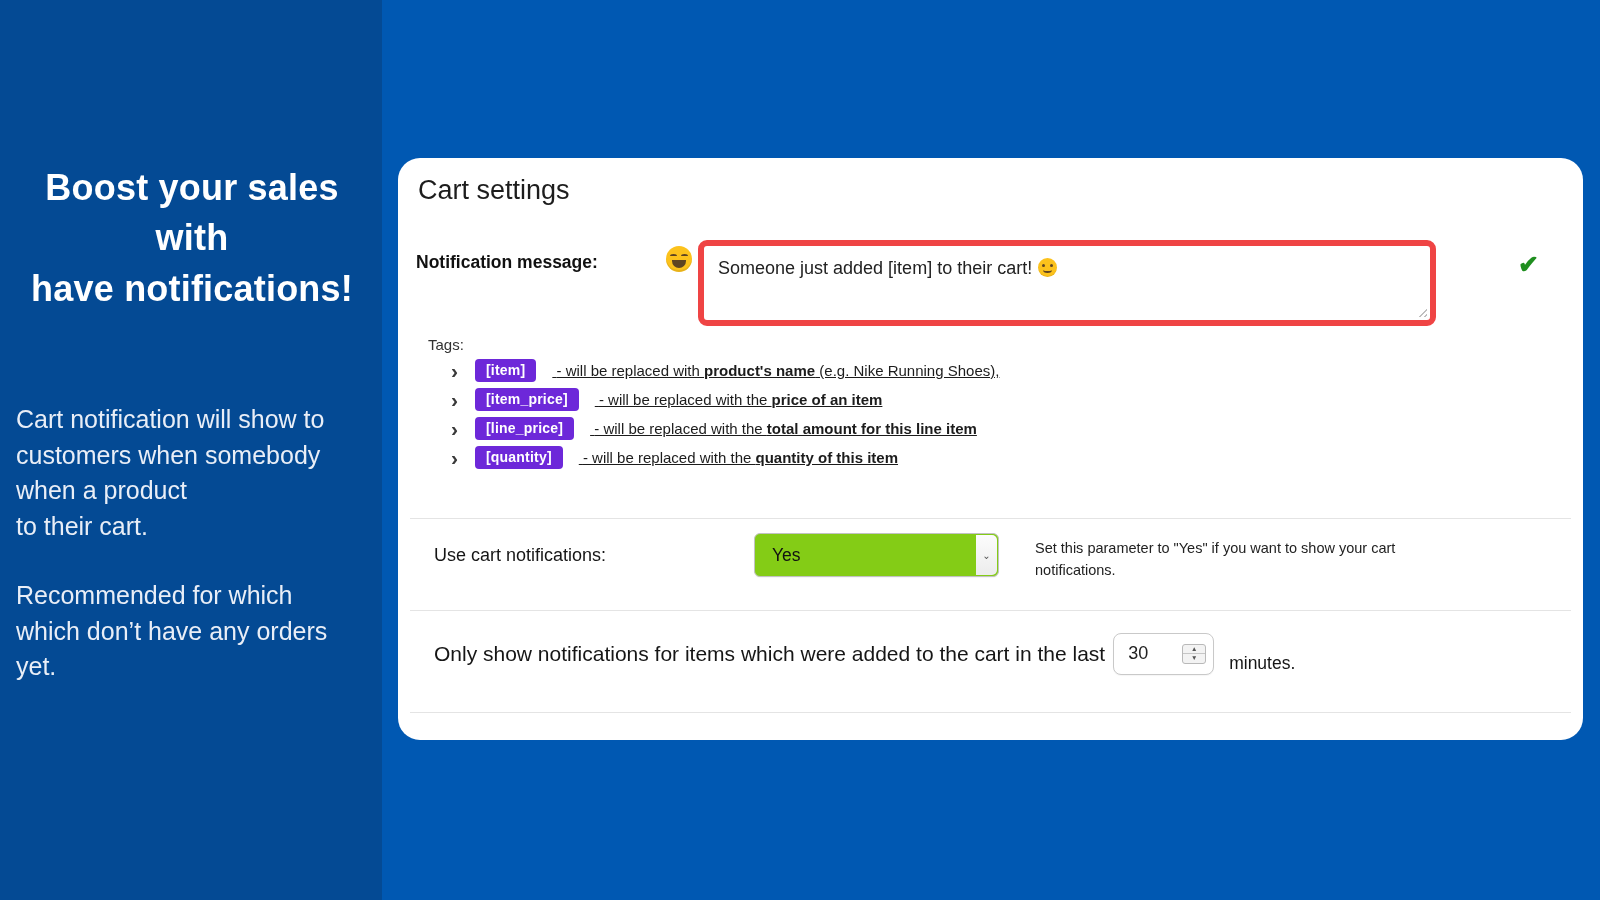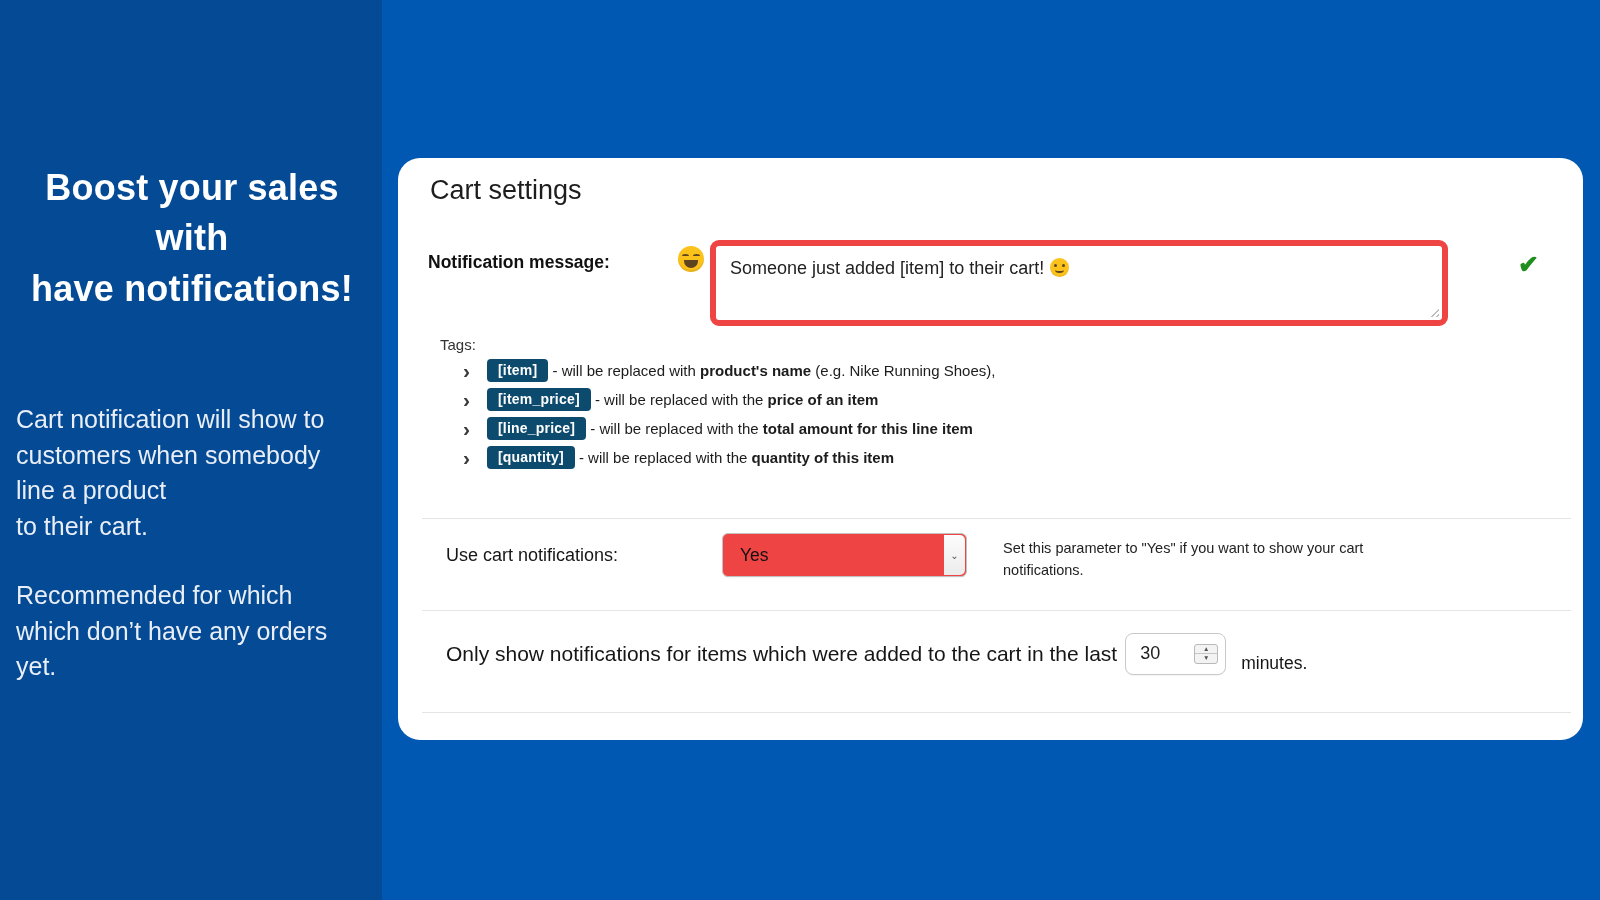--- a/index.html
+++ b/index.html
@@ -29,21 +29,21 @@
   }
   .sidebar p.second { margin-top: 34px; }
 
   
   .main { flex: 1; padding: 158px 17px 0 16px; background: #0058b2; }
 
   .card {
     width: 1185px; height: 582px;
     background: #ffffff;
     border-radius: 22px;
-    padding: 16px 18px 0 30px;
+    padding: 16px 18px 0 18px;
     color: #222;
   }
   .card-title { font-size: 27px; font-weight: 400; color: #1d1d1d; margin-left: 2px; line-height: 32px; }
 
   
   .row-notif { display: flex; align-items: flex-start; margin-top: 34px; }
   .notif-label { width: 250px; padding-top: 12px; font-size: 17.5px; font-weight: 700; color:#111; }
   .emoji-face {
     width: 26px; height: 26px; border-radius: 50%;
     background: #fcc21c; position: relative; margin-top: 6px; flex: 0 0 26px;
@@ -83,37 +83,38 @@
   }
   .check { margin-left:auto; margin-right:26px; margin-top:12px;
     color:#1f8e1f; font-size:25px; font-weight:700; line-height:1; }
 
   
   .tags-label { margin:10px 0 0 12px; font-size:15px; color:#333; }
   .tag-rows { margin: 3px 0 0 35px; }
   .tag-row { display:flex; align-items:center; height:29px; }
   .tag-chevron { font-size:21px; font-weight:700; color:#3a3a3a; width:15px; margin-right:9px; line-height:1; }
   .tag-badge {
-    background:#0c4a6e; color:#fff; font-weight:700; font-size:14px;
+    background:#6d28d9; color:#fff; font-weight:700; font-size:14px;
     padding:3px 11px 4px; border-radius:4px; letter-spacing:.2px;
   }
-  .tag-text { margin-left:0; font-size:15px; color:#1c1c1c; white-space:pre-wrap; }
+  .tag-text { margin-left:16px; font-size:15px; color:#1c1c1c; white-space:pre-wrap;text-decoration:underline; }
   .tag-text b { font-weight:700; }
 
   .divider { border-top:1px solid #e4e4e4; margin:0 -6px; }
   .div1 { margin-top:46px; }
 
   
   .row-use { display:flex; align-items:flex-start; padding:14px 0 28px 18px; }
   .use-label { width:276px; padding-top:12px; font-size:18px; color:#161616; }
   .select {
     width:245px; height:44px; border:1px solid #c2c2c2; border-radius:6px;
-    background:#ef4444; display:flex; align-items:center; padding-left:17px;
+    background:#84cc16; display:flex; align-items:center; padding-left:17px;
     font-size:17.5px; color:#111; position:relative; cursor:pointer;
     box-shadow: 0 1px 1px rgba(0,0,0,.04);
+    margin-left: 44px;
   }
   .select .chev {
     position:absolute; right:1px; top:1px; bottom:1px; width:21px;
     background:linear-gradient(#fcfcfc,#ececec); border-radius:0 5px 5px 0;
     display:flex; align-items:center; justify-content:center;
     color:#555; font-size:10px;
   }
   .use-help { margin-left:36px; width:420px; font-size:14.5px; line-height:1.55; color:#222; padding-top:4px; }
 
   
@@ -139,21 +140,21 @@
   }
   .spinner span:first-child { border-bottom:1px solid #c6c6c6; }
   .minutes-after { margin-left:15px; font-size:17.5px; color:#161616;margin-top:20px; }
   .div3 { margin-top:36px; }
 </style>
 </head>
 <body>
 
 <div class="sidebar">
   <h1><span>Boost your sales with</span><br><span>have notifications!</span></h1>
-  <p><span>Cart notification will show to</span><br><span>customers when somebody</span><br><span>line a product</span><br><span>to their cart.</span></p>
+  <p><span>Cart notification will show to</span><br><span>customers when somebody</span><br><span>when a product</span><br><span>to their cart.</span></p>
   <p class="second"><span>Recommended for which</span><br><span>which don’t have any orders</span><br><span>yet.</span></p>
 </div>
 
 <div class="main">
   <div class="card">
 
     <div class="card-title">Cart settings</div>
 
     <div class="row-notif">
       <div class="notif-label">Notification message:</div>

